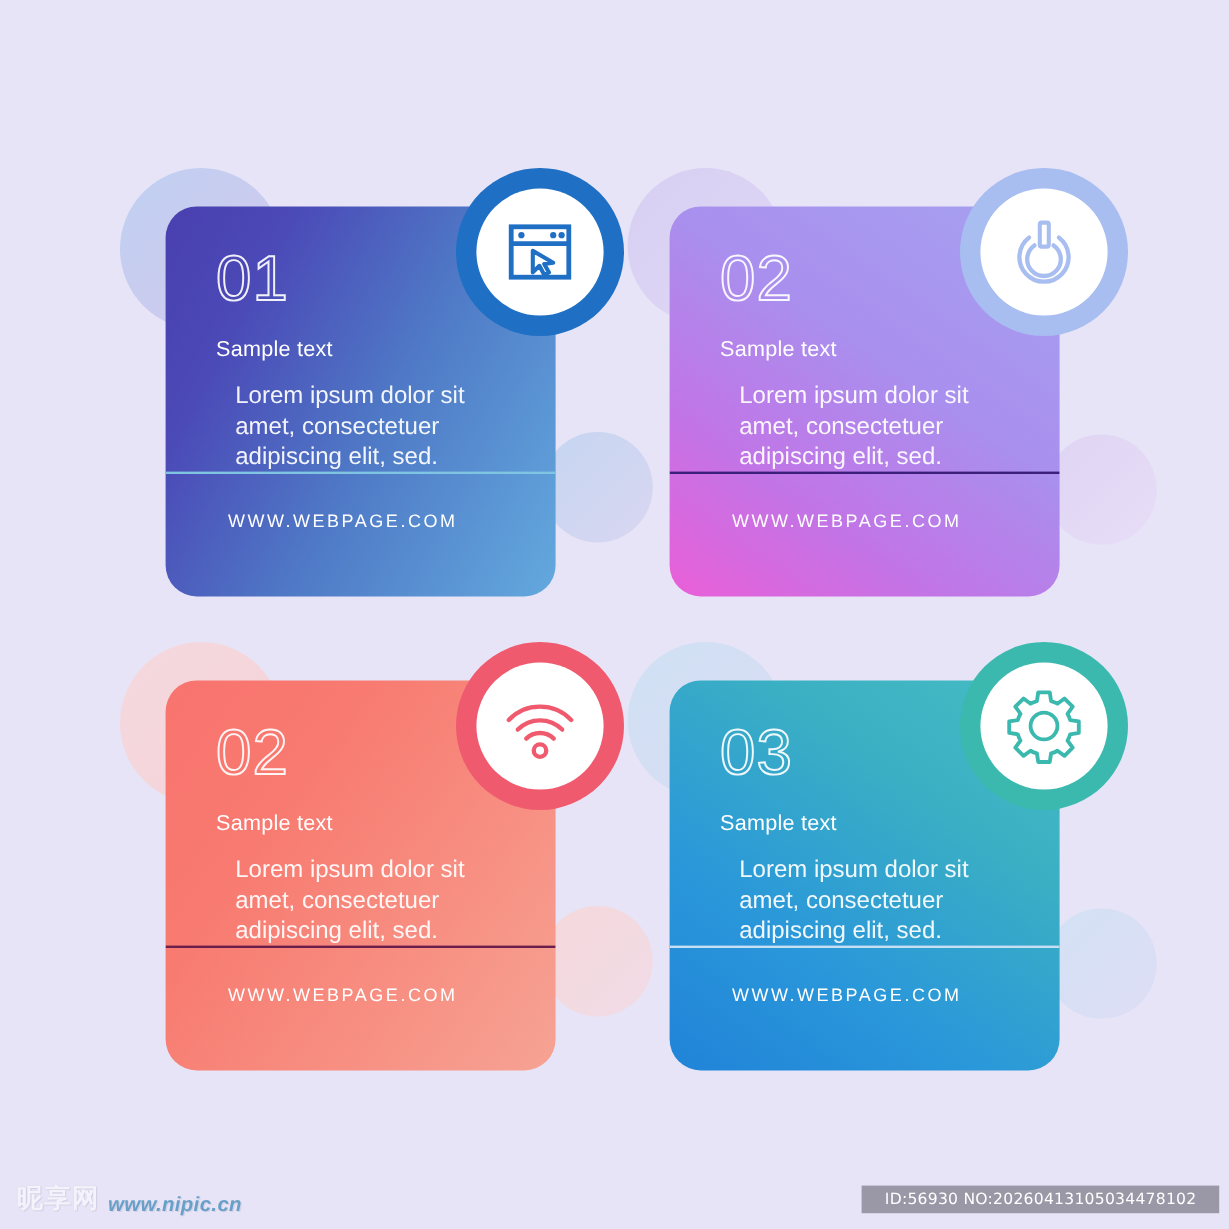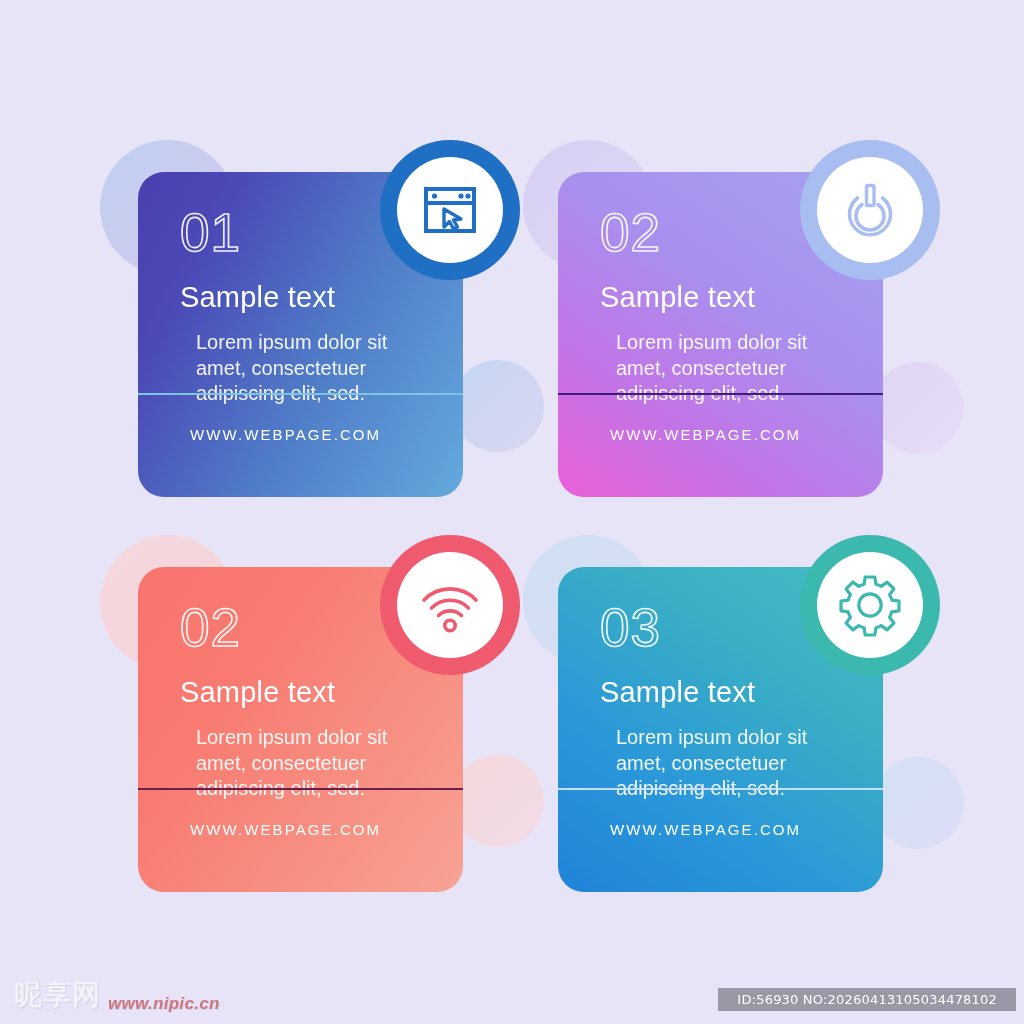--- a/index.html
+++ b/index.html
@@ -63,21 +63,21 @@
     line-height: 1;
     font-weight: 400;
     letter-spacing: 1px;
     color: transparent;
     -webkit-text-stroke: 1.6px rgba(255,255,255,0.92);
     margin: 0 0 22px 0;
     font-family: "Liberation Sans", sans-serif;
   }
 
   .headline {
-    font-size: 29px;
+    font-size: 18px;
     color: #ffffff;
     font-weight: 400;
     margin: 0 0 10px 0;
     letter-spacing: 0.2px;
   }
 
   .body-copy {
     font-size: 20px;
     line-height: 1.28;
     color: rgba(255,255,255,0.93);
@@ -130,32 +130,32 @@
   .wm-logo {
     position: absolute;
     left: 14px;
     bottom: 10px;
     display: flex;
     align-items: flex-end;
     gap: 7px;
     opacity: 0.55;
   }
   .wm-cn {
-    font-size: 28px;
+    font-size: 22px;
     font-weight: 700;
     color: #ffffff;
     letter-spacing: 1px;
     text-shadow: 0 0 1px #b9b4cf, 1px 1px 0 #c9c4dc;
     font-family: "DejaVu Sans", sans-serif;
   }
   .wm-url {
     font-size: 17px;
     font-style: italic;
     font-weight: 700;
-    color: #b91c1c;
+    color: #0369a1;
     text-shadow: 1px 1px 0 #c6c1da;
     letter-spacing: 0.3px;
   }
   .id-badge {
     position: absolute;
     right: 8px;
     bottom: 13px;
     background: #9a98a6;
     color: #ffffff;
     font-size: 13px;

